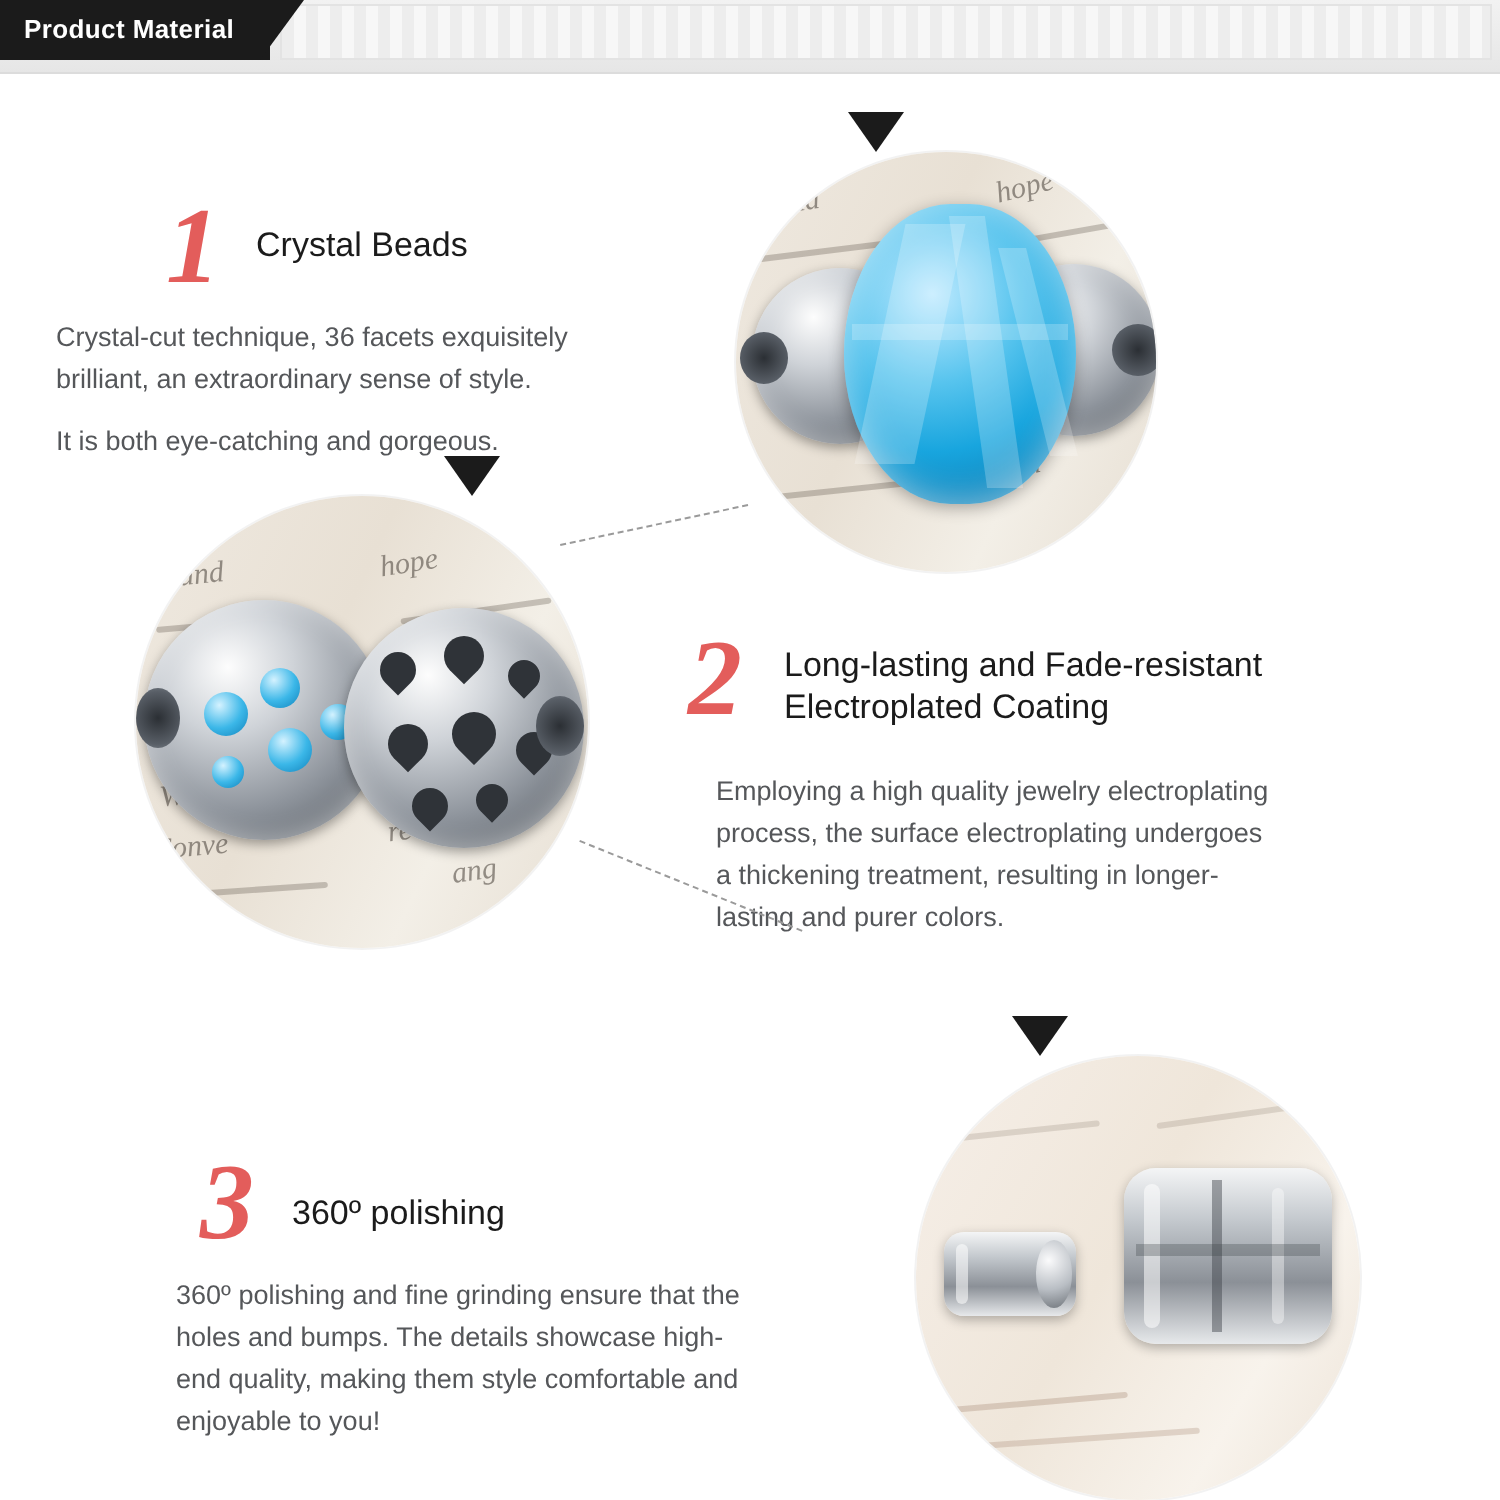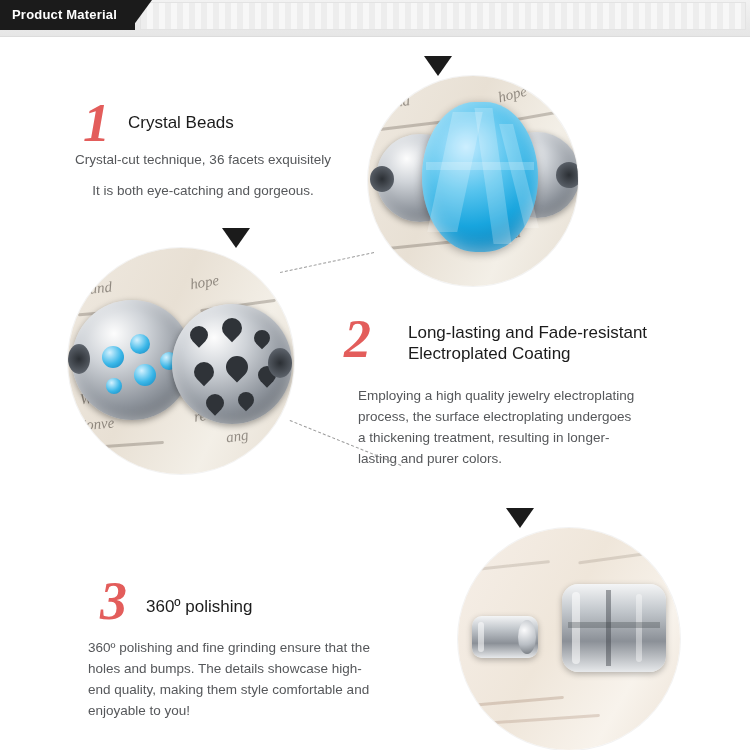--- a/index.html
+++ b/index.html
@@ -185,22 +185,23 @@
 <div class="page">
 
   <div class="banner">
     <div class="banner-strip"></div>
     <div class="banner-tab">Product Material</div>
     <div class="banner-tab-slant"></div>
   </div>
 
   <div class="num" style="left:83px; top:96px;">1</div>
   <div class="sec-title" style="left:128px; top:112px; width:260px;">Crystal Beads</div>
-  <div class="sec-body" style="left:28px; top:150px; width:350px;text-align:center;">
+  <div class="sec-body" style="left:28px; top:159px; width:350px;">
     <div>Crystal-cut technique,  36 facets exquisitely</div>
+    <div>brilliant, an extraordinary sense of style.</div>
     <div style="margin-top:10px;"> It is both eye-catching and gorgeous.</div>
   </div>
 
   <div class="tri tri-down" style="left:424px; top:56px;"></div>
 
   <div class="photo" style="left:368px; top:76px; width:210px; height:210px;">
     <div class="paper"></div>
     <div class="word" style="left:12px; top:18px; transform:rotate(-8deg);">ound</div>
     <div class="word" style="left:130px; top:10px; transform:rotate(-14deg);">hope</div>
     <div class="txtline" style="left:10px; top:48px; width:70px; transform:rotate(-7deg);"></div>
@@ -256,21 +257,21 @@
       <div style="position:absolute;left:22px;top:58px;width:20px;height:20px;background:#2f3338;border-radius:50% 50% 50% 0;transform:rotate(-45deg);"></div>
       <div style="position:absolute;left:54px;top:52px;width:22px;height:22px;background:#2f3338;border-radius:50% 50% 50% 0;transform:rotate(-45deg);"></div>
       <div style="position:absolute;left:86px;top:62px;width:18px;height:18px;background:#2f3338;border-radius:50% 50% 50% 0;transform:rotate(-45deg);"></div>
       <div style="position:absolute;left:34px;top:90px;width:18px;height:18px;background:#2f3338;border-radius:50% 50% 50% 0;transform:rotate(-45deg);"></div>
       <div style="position:absolute;left:66px;top:88px;width:16px;height:16px;background:#2f3338;border-radius:50% 50% 50% 0;transform:rotate(-45deg);"></div>
       <div class="bead-hole" style="left:96px; top:44px; width:24px; height:30px;"></div>
     </div>
   </div>
 
   <div class="num" style="left:344px; top:312px;">2</div>
-  <div class="sec-title" style="left:392px; top:322px; width:320px;margin-left:16px;">Long-lasting and Fade-resistant Electroplated Coating</div>
+  <div class="sec-title" style="left:392px; top:322px; width:320px;">Long-lasting and Fade-resistant Electroplated Coating</div>
   <div class="sec-body" style="left:358px; top:386px; width:360px;">
     <div>Employing a high quality jewelry electroplating</div>
     <div>process, the surface electroplating undergoes</div>
     <div>a thickening treatment, resulting in longer-</div>
     <div>lasting and purer colors.</div>
   </div>
 
   <div class="dash" style="left:290px; top:420px; width:120px; transform:rotate(22deg);"></div>
 
   <div class="tri tri-down" style="left:506px; top:508px;"></div>

